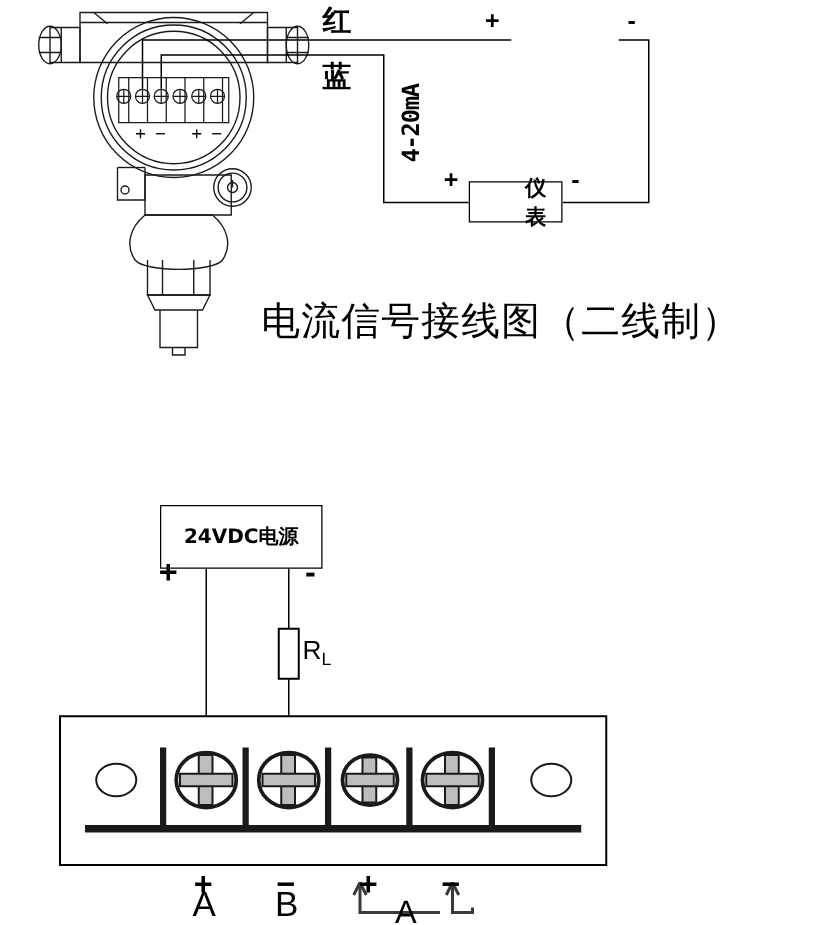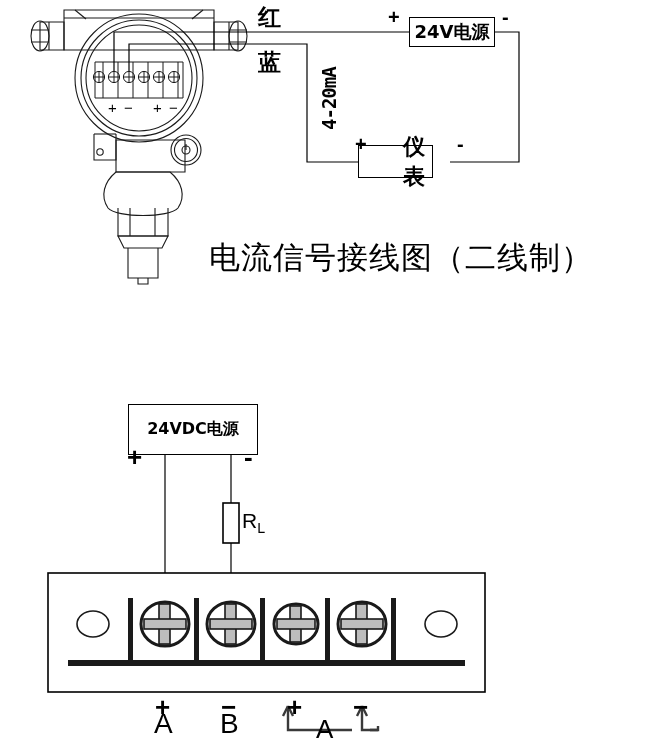--- a/index.html
+++ b/index.html
@@ -229,25 +229,24 @@
   <div class="lbl" style="left:124px; top:100px; font-size:15px;">−</div>
   <div class="lbl" style="left:153px; top:100px; font-size:15px;">+</div>
   <div class="lbl" style="left:169px; top:100px; font-size:15px;">−</div>
 
   <div class="lbl cjk" style="left:258px; top:6px; font-size:23px; font-weight:700;">红</div>
 
   <div class="lbl cjk" style="left:258px; top:51px; font-size:23px; font-weight:700;">蓝</div>
 
   <div class="vert-text mono" style="left:318px; top:130px; font-size:19px; font-weight:700; letter-spacing:-1px;">4-20mA</div>
 
-  <div class="boxlabel cjk" style="left:409px; top:17px; width:86px; height:30px; font-size:18px; font-weight:700;">24V电源</div>
   <div class="lbl sign" style="left:388px; top:7px;">+</div>
   <div class="lbl sign" style="left:502px; top:7px;">-</div>
 
-  <div class="boxlabel cjk" style="left:358px; top:145px; width:75px; height:33px; font-size:22px; font-weight:700;padding-left:44px;">仪表</div>
+  <div class="boxlabel cjk" style="left:375px; top:145px; width:75px; height:33px; font-size:17px; font-weight:700;padding-left:44px;">仪表</div>
   <div class="lbl sign" style="left:355px; top:134px;">+</div>
   <div class="lbl sign" style="left:457px; top:134px;">-</div>
 
   <div class="lbl cjk" style="left:209px; top:242px; font-size:31px; font-weight:400; letter-spacing:1px;">电流信号接线图（二线制）</div>
 
   <div class="boxlabel cjk" style="left:128px; top:404px; width:130px; height:51px; font-size:16px; font-weight:700;">24VDC电源</div>
   <div class="lbl sign-lg" style="left:127px; top:444px;">+</div>
   <div class="lbl sign-lg" style="left:244px; top:444px;">-</div>
 
   <div class="lbl" style="left:242px; top:510px; font-size:21px; font-weight:400;">

